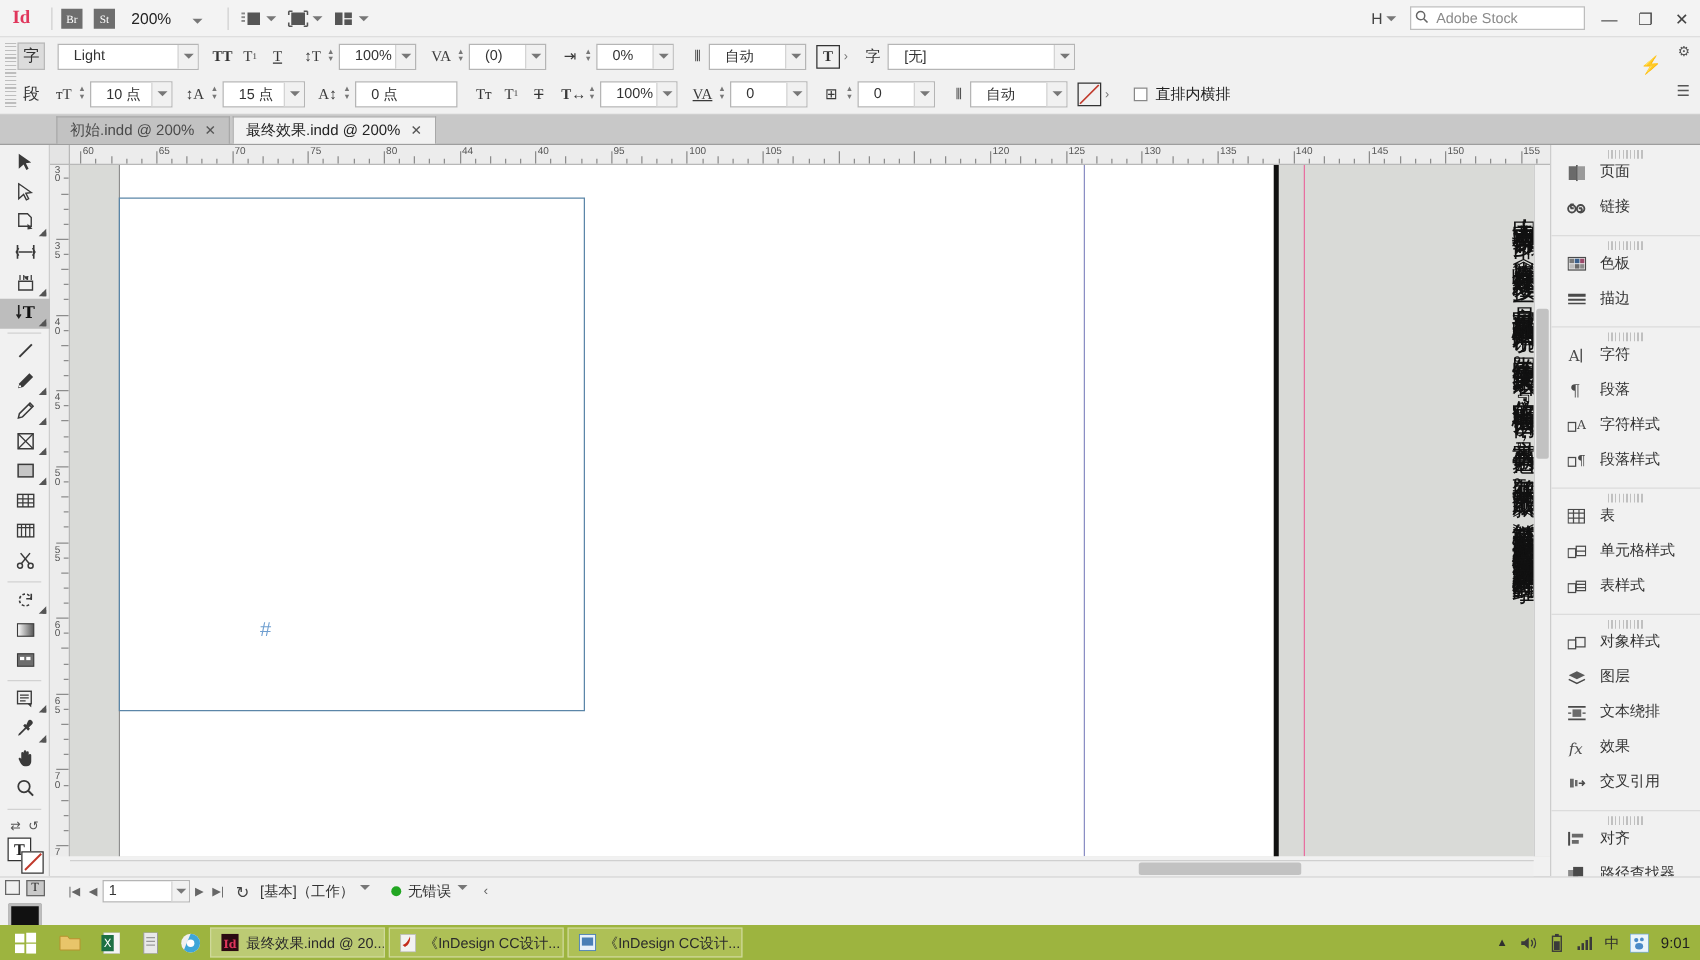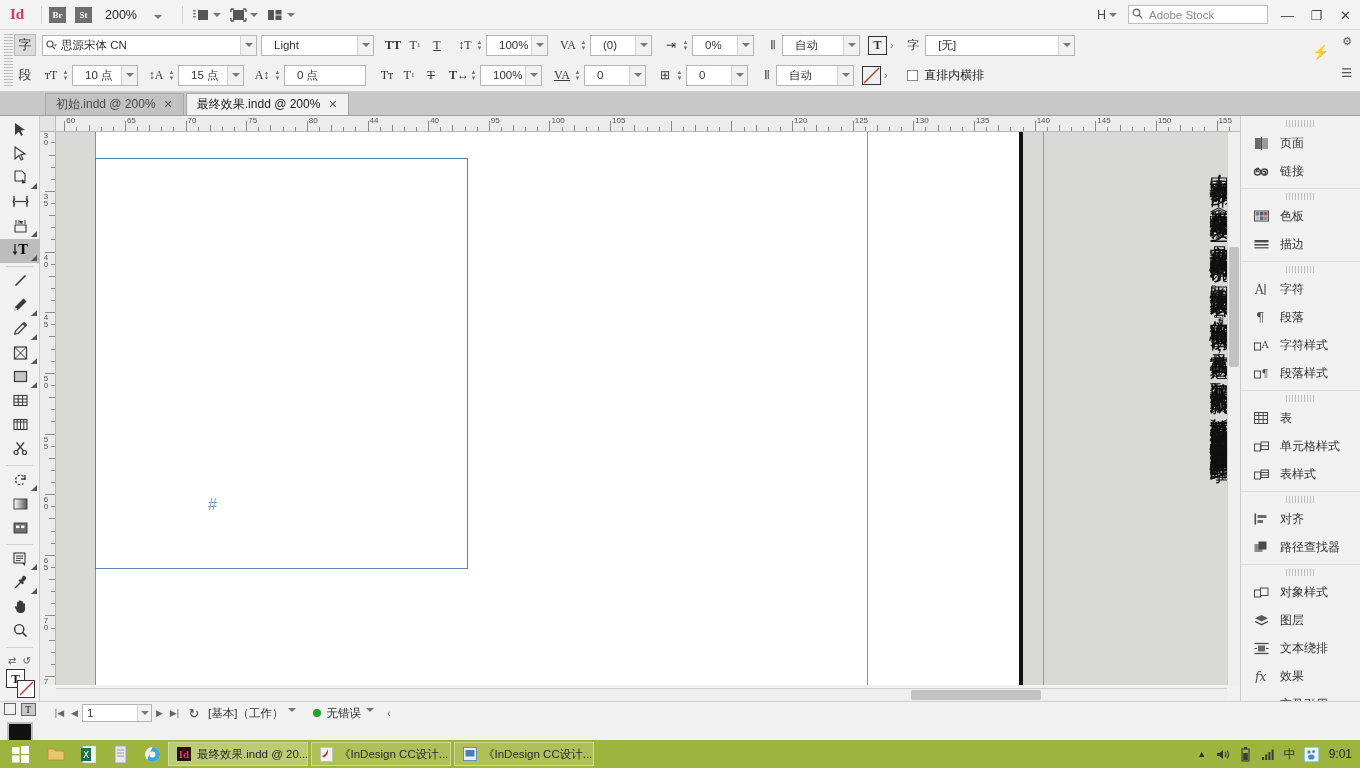--- a/index.html
+++ b/index.html
@@ -9,21 +9,21 @@
 
   
   .menubar { height:30px; background:#f3f3f3; border-bottom:1px solid #d8d8d8;
     display:flex; align-items:center; position:relative; }
   .idlogo { width:34px; height:30px; display:flex; align-items:center; justify-content:center;
     color:#e0365b; font-weight:bold; font-size:15px; font-family:"Liberation Serif",serif; }
   .menu-item { padding:0 9px; height:30px; line-height:30px; font-size:12.5px; color:#333; cursor:default; }
   .msep { width:1px; height:18px; background:#d0d0d0; margin:0 7px; }
   .sqbtn { width:17px; height:16px; background:#6e6e6e; color:#fff; font-size:9px;
     display:flex; align-items:center; justify-content:center; margin-right:9px;
-    font-family:"Liberation Serif",serif;font-weight:bold; }
+    font-family:"Liberation Serif",serif; }
   .zoomtxt { font-size:12.5px; padding:0 4px; }
   .caret { display:inline-block; width:0;height:0; border-left:4px solid transparent;
     border-right:4px solid transparent; border-top:4px solid #777; margin:0 3px; }
   .modebtn { display:flex; align-items:center; padding:0 3px; height:22px; cursor:default; }
   .mode-ico { width:17px; height:14px; position:relative; }
   .stock { position:absolute; right:92px; top:5px; width:140px; height:19px;
     background:#fff; border:1px solid #bdbdbd; display:flex; align-items:center;
     padding-left:3px; font-size:11.5px; color:#8a8a8a; }
   .hbox { position:absolute; right:240px; top:0; height:30px; display:flex; align-items:center;
      font-size:12.5px; color:#444;}
@@ -112,21 +112,21 @@
   .scrollH .thumb { position:absolute; top:1px; bottom:1px; left:855px; width:130px;
      background:#c2c2c2; border-radius:2px; }
 
   
   .dock { position:absolute; right:0; top:0; bottom:0; width:120px; background:#f1f1f1;
      border-left:1px solid #cdcdcd; overflow:hidden; }
   .dock-grip { height:9px; background:repeating-linear-gradient(to right,#c3c3c3 0 1px,transparent 1px 3px);
      background-size:auto; background-position:center; background-repeat:no-repeat;
      width:28px; margin:3px auto 1px; }
   .dgroup { border-bottom:1px solid #dcdcdc; padding-bottom:3px; }
-  .ditem { height:28px; display:flex; align-items:center; padding-left:10px; cursor:default; }
+  .ditem { height:28px; display:flex; padding-left:10px; cursor:default; }
   .dico { width:20px; height:18px; display:flex; align-items:center; justify-content:center;
      color:#4a4a4a; font-size:13px; margin-right:9px; }
   .dlabel { font-size:12px; color:#333; }
 
   
   .statusbar { height:23px; background:#f1f1f1; border-top:1px solid #cfcfcf;
      display:flex; align-items:center; padding-left:52px; font-size:11.5px; color:#333;}
   .navbtn { width:15px; height:18px; display:flex; align-items:center; justify-content:center;
      color:#666; font-size:9px; }
   .pagefield { width:70px; height:18px; background:#fff; border:1px solid #b5b5b5;
@@ -211,33 +211,20 @@
     <div class="wbtn">❐</div>
     <div class="wbtn">✕</div>
   </div>
 </div>
 
 <div class="ctrlpanel">
   <div class="grip" style="position:absolute;left:2px;top:4px;height:54px"></div>
 
   <div class="ctrlrow" style="padding-left:14px">
     <div class="modeL">字</div>
-    <div class="field" style="width:215px;padding-left:18px">
-      <span style="position:absolute;left:3px;top:4px">
-        <svg width="12" height="11" viewBox="0 0 12 11">
-            <circle cx="4" cy="4" r="3" stroke="#555" fill="none" stroke-width="1.1"></circle>
-            <line x1="6.2" y1="6.2" x2="9" y2="9" stroke="#555" stroke-width="1.2"></line>
-            <polygon points="8,4.5 11,4.5 9.5,6.5" fill="#555"></polygon>
-          </svg>
-      </span>
-      <span>思源宋体 CN</span>
-      <span class="dd">
-          <i class="caret"></i>
-        </span>
-    </div>
     <div class="field" style="width:113px;margin-left:4px">
       <span>Light</span>
       <span class="dd">
           <i class="caret"></i>
         </span>
     </div>
     <div style="display:flex;margin-left:8px">
       <div class="tbtn" style="font-weight:bold">TT</div>
       <div class="tbtn">T<sup style="font-size:7px">1</sup></div>
       <div class="tbtn" style="text-decoration:underline">T</div>
@@ -899,42 +886,20 @@
               <line x1="7" y1="7" x2="14.5" y2="7" stroke="#4a4a4a"></line>
             </svg>
           </span>
           <span class="dlabel">表样式</span>
         </div>
       </div>
       <div class="dgroup">
         <div class="dock-grip" style="height: 7px; width: 30px; margin: 4px auto 2px; background: repeating-linear-gradient(to right, rgb(192, 192, 192) 0px, rgb(192, 192, 192) 1px, transparent 1px, transparent 3px);"></div>
         <div class="ditem">
           <span class="dico">
-            <svg width="14" height="12" viewBox="0 0 14 12">
-              <rect x="0.5" y="0.5" width="1.6" height="11" fill="#4a4a4a"></rect>
-              <rect x="3.5" y="2" width="9" height="3" fill="#6a6a6a"></rect>
-              <rect x="3.5" y="7" width="5.5" height="3" fill="#6a6a6a"></rect>
-            </svg>
-          </span>
-          <span class="dlabel">对齐</span>
-        </div>
-        <div class="ditem">
-          <span class="dico">
-            <svg width="14" height="13" viewBox="0 0 14 13">
-              <rect x="0.5" y="3" width="8" height="8" fill="#8a8a8a"></rect>
-              <rect x="4.5" y="0.5" width="8" height="8" fill="#4a4a4a"></rect>
-            </svg>
-          </span>
-          <span class="dlabel">路径查找器</span>
-        </div>
-      </div>
-      <div class="dgroup">
-        <div class="dock-grip" style="height: 7px; width: 30px; margin: 4px auto 2px; background: repeating-linear-gradient(to right, rgb(192, 192, 192) 0px, rgb(192, 192, 192) 1px, transparent 1px, transparent 3px);"></div>
-        <div class="ditem">
-          <span class="dico">
             <svg width="15" height="13" viewBox="0 0 15 13">
               <rect x="0.5" y="4" width="6" height="7" fill="none" stroke="#4a4a4a" stroke-width="1"></rect>
               <rect x="6.5" y="2" width="7.5" height="7.5" fill="none" stroke="#4a4a4a" stroke-width="1"></rect>
             </svg>
           </span>
           <span class="dlabel">对象样式</span>
         </div>
         <div class="ditem">
           <span class="dico">
             <svg width="15" height="13" viewBox="0 0 15 13">
@@ -965,20 +930,42 @@
           <span class="dlabel">效果</span>
         </div>
         <div class="ditem">
           <span class="dico">
             <svg width="15" height="13" viewBox="0 0 15 13">
               <path d="M2 3h3v7H2zM6 4h2v5H6z" fill="#6a6a6a"></path>
               <path d="M9 6.5h4M11.5 4.5l2 2-2 2" fill="none" stroke="#4a4a4a" stroke-width="1.2"></path>
             </svg>
           </span>
           <span class="dlabel">交叉引用</span>
+        </div>
+      </div>
+      <div class="dgroup">
+        <div class="dock-grip" style="height: 7px; width: 30px; margin: 4px auto 2px; background: repeating-linear-gradient(to right, rgb(192, 192, 192) 0px, rgb(192, 192, 192) 1px, transparent 1px, transparent 3px);"></div>
+        <div class="ditem">
+          <span class="dico">
+            <svg width="14" height="12" viewBox="0 0 14 12">
+              <rect x="0.5" y="0.5" width="1.6" height="11" fill="#4a4a4a"></rect>
+              <rect x="3.5" y="2" width="9" height="3" fill="#6a6a6a"></rect>
+              <rect x="3.5" y="7" width="5.5" height="3" fill="#6a6a6a"></rect>
+            </svg>
+          </span>
+          <span class="dlabel">对齐</span>
+        </div>
+        <div class="ditem">
+          <span class="dico">
+            <svg width="14" height="13" viewBox="0 0 14 13">
+              <rect x="0.5" y="3" width="8" height="8" fill="#8a8a8a"></rect>
+              <rect x="4.5" y="0.5" width="8" height="8" fill="#4a4a4a"></rect>
+            </svg>
+          </span>
+          <span class="dlabel">路径查找器</span>
         </div>
       </div>
     </div>
 </div>
 
 <div class="statusbar">
   <div class="navbtn">|◀</div>
   <div class="navbtn">◀</div>
   <div class="pagefield">
     <span>1</span>

